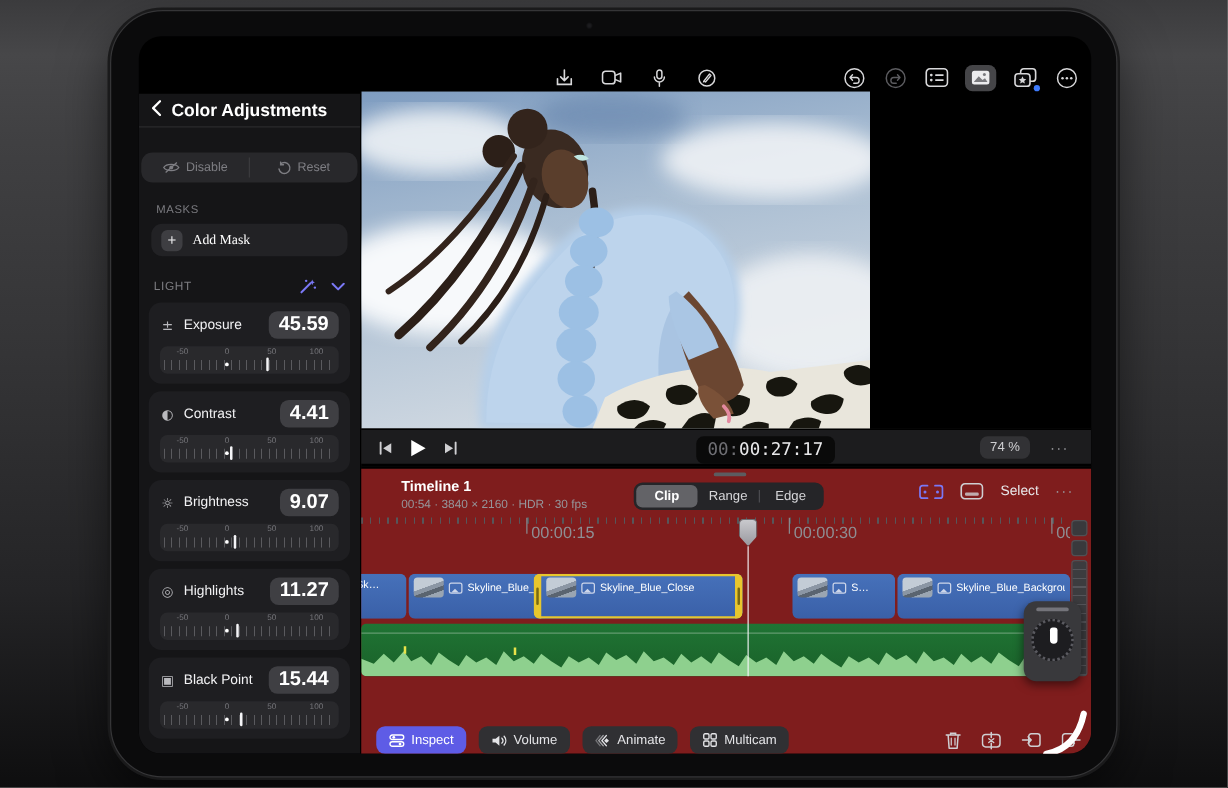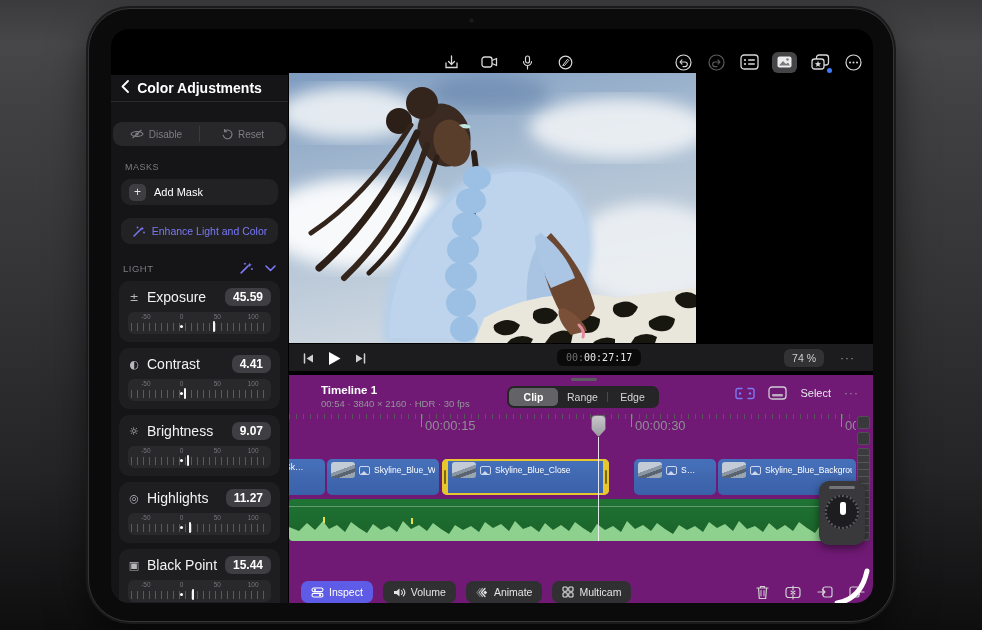--- a/index.html
+++ b/index.html
@@ -41,33 +41,33 @@
   .panel { position:absolute; left:0; top:46px; width:178px; height:528px; background:#151517; border-right:1px solid #000; overflow:hidden; }
   .panel-header { height:27px; border-bottom:1px solid #2a2a2c; position:relative; display:flex; align-items:center; justify-content:center; }
   .panel-header .back { position:absolute; left:10px; top:5px; }
   .panel-title { font-size:14px; font-weight:bold; color:#fff; }
   .pill-row { margin:20px 2px 0; height:24px; background:#28282b; border-radius:9px; display:flex; }
   .pill-btn { flex:1; display:flex; align-items:center; justify-content:center; gap:5px; color:#7e7e83; font-size:10px; }
   .pill-div { width:1px; background:#3a3a3d; margin:4px 0; }
   .sec-label { margin:16px 14px 0; font-size:9px; letter-spacing:.5px; color:#7c7c81; }
   .row-btn { margin:7px 10px 0; height:26px; background:#222225; border-radius:9px; display:flex; align-items:center; padding:0 8px; gap:8px; }
   .plus-box { width:17px; height:17px; background:#3e3e42; border-radius:5px; color:#e8e8ea; font-size:12px; display:flex; align-items:center; justify-content:center; }
-  .row-btn .lbl { font-size:11px; color:#fff; }
+  .row-btn .lbl { font-size:11px; color:#fff;font-family:Liberation Serif, serif; }
   .enhance { margin-top:13px; justify-content:center; gap:7px; }
   .enhance .lbl { color:#7a78f5; font-size:10.5px; }
   .light-row { margin:17px 12px 0; display:flex; align-items:center; }
   .light-row .lbl { font-size:9.5px; letter-spacing:.5px; color:#7c7c81; flex:1; }
   .light-row .icons { display:flex; gap:12px; align-items:center; }
 
   .slider-card { margin:6px 8px 0; background:#1e1e21; border-radius:10px; padding:7px 9px 8px; }
   .slider-card:first-of-type { margin-top:8px; }
   .sl-head { display:flex; align-items:center; gap:7px; }
   .sl-icon { width:12px; color:#b9b9bd; font-size:11px; text-align:center; font-family:"DejaVu Sans", sans-serif; }
-  .sl-name { flex:1; font-size:14px; color:#f2f2f4; }
-  .sl-value { background:#3f3f43; border-radius:7px; padding:2px 8px; font-size:12px; font-weight:bold; color:#fff; }
+  .sl-name { flex:1; font-size:11px; color:#f2f2f4; }
+  .sl-value { background:#3f3f43; border-radius:7px; padding:2px 8px; font-size:16px; font-weight:bold; color:#fff; }
   .sl-ruler { margin-top:6px; position:relative; height:22px; background:#29292c; border-radius:6px; overflow:hidden; }
   .sl-labels { position:absolute; left:0; right:0; top:1px; height:9px; }
   .sl-labels span { position:absolute; transform:translateX(-50%); font-size:6.5px; color:#76767b; }
   .sl-ticks { position:absolute; left:3px; right:3px; bottom:3px; height:8px;
     background:repeating-linear-gradient(90deg,#5a5a5e 0 1px,transparent 1px 6px); }
   .sl-dot { position:absolute; bottom:6px; left:37.5%; width:3px; height:3px; margin-left:-1.5px; border-radius:50%; background:#fff; }
   .sl-thumb { position:absolute; bottom:2px; width:2px; height:11px; margin-left:-1px; background:#f5f5f7; border-radius:1px; }
 
   
   .viewer { position:absolute; left:178px; top:44px; width:407px; height:270px; background:#111; overflow:hidden; }
@@ -90,28 +90,28 @@
       linear-gradient(180deg, rgba(255,255,255,.22), rgba(255,255,255,.08) 60%, rgba(255,255,255,.18));
     clip-path:polygon(0 14%,4% 4%,8% 12%,13% 2%,18% 10%,24% 0,29% 8%,35% 3%,40% 11%,46% 1%,52% 9%,58% 2%,63% 10%,69% 4%,75% 12%,81% 3%,87% 9%,93% 2%,100% 8%,100% 100%,0 100%);
   }
   .wave-base { position:absolute; left:2%; right:1%; top:85.7%; height:1px; background:rgba(255,255,255,.75); }
   .wave-edge { position:absolute; width:1px; background:rgba(255,255,255,.65); }
 
   
   .transport { position:absolute; left:178px; top:314px; width:584px; height:30px; background:#1c1c1e; border-top:1px solid #000; border-bottom:2px solid #000; }
   .tr-btns { position:absolute; left:14px; top:0; height:28px; display:flex; align-items:center; gap:14px; }
   .timecode { position:absolute; left:268px; top:5px; background:#0a0a0a; border-radius:6px; padding:3px 9px;
-    font-family:"DejaVu Sans Mono", monospace; font-size:10px; }
+    font-family:"DejaVu Sans Mono", monospace; font-size:14px; }
   .timecode .dim { color:#6f6f74; }
   .tr-right { position:absolute; right:18px; top:0; height:28px; display:flex; align-items:center; gap:16px; }
   .zoom-pill { background:#323235; border-radius:6px; padding:3px 8px; font-size:10.5px; color:#cfcfd2; }
   .dots { color:#9a9a9e; font-size:12px; letter-spacing:1px; }
 
   
-  .timeline { position:absolute; left:178px; top:346px; width:584px; height:228px; background:#701a75; }
+  .timeline { position:absolute; left:178px; top:346px; width:584px; height:228px; background:#7f1d1d; }
   .tl-handle { position:absolute; left:282px; top:3px; width:26px; height:3px; border-radius:2px; background:#5c5c60; }
   .tl-header { position:absolute; left:0; top:8px; width:100%; height:30px; }
   .tl-name { position:absolute; left:32px; top:1px; font-size:11.5px; font-weight:bold; color:#fff; }
   .tl-meta { position:absolute; left:32px; top:15px; font-size:9.5px; color:#95959a; }
   .seg { position:absolute; left:218px; top:3px; width:152px; height:22px; background:#252528; border-radius:7px; display:flex; align-items:center; padding:2px; }
   .seg-item { flex:1; height:18px; display:flex; align-items:center; justify-content:center; font-size:10.5px; color:#d6d6d9; border-radius:5px; }
   .seg-item.active { background:#636367; color:#fff; font-weight:bold; }
   .seg-sep { width:1px; height:10px; background:#4a4a4e; }
   .tl-tools { position:absolute; right:14px; top:3px; display:flex; align-items:center; gap:13px; }
   .select-lbl { font-size:11px; color:#e8e8ea; }
@@ -274,29 +274,20 @@
           <span>Reset</span>
         </div>
       </div>
 
       <div class="sec-label">MASKS</div>
       <div class="row-btn">
         <span class="plus-box">+</span>
         <span class="lbl">Add Mask</span>
       </div>
 
-      <div class="row-btn enhance">
-        <svg class="ic" width="13" height="13" viewBox="0 0 13 13">
-            <path d="M2 11 L8.5 4.5" stroke="#7a78f5" stroke-width="1.5" stroke-linecap="round"></path>
-            <path d="M10 1.5 L10.6 3 L12 3.6 L10.6 4.2 L10 5.7 L9.4 4.2 L8 3.6 L9.4 3 Z" fill="#7a78f5"></path>
-            <circle cx="5.5" cy="2.5" r="0.9" fill="#7a78f5"></circle>
-            <circle cx="12" cy="7.5" r="0.9" fill="#7a78f5"></circle>
-          </svg>
-        <span class="lbl">Enhance Light and Color</span>
-      </div>
 
       <div class="light-row">
         <span class="lbl">LIGHT</span>
         <span class="icons">
           <svg class="ic" width="14" height="14" viewBox="0 0 13 13">
               <path d="M2 11 L8.5 4.5" stroke="#7a78f5" stroke-width="1.5" stroke-linecap="round"></path>
               <path d="M10 1.5 L10.6 3 L12 3.6 L10.6 4.2 L10 5.7 L9.4 4.2 L8 3.6 L9.4 3 Z" fill="#7a78f5"></path>
               <circle cx="5.5" cy="2.5" r="0.9" fill="#7a78f5"></circle>
               <circle cx="12" cy="7.5" r="0.9" fill="#7a78f5"></circle>
             </svg>
@@ -550,21 +541,21 @@
               <span class="clip-label">Sk…</span>
             </div>
         </div>
         <div class="clip" style="left:38px; width:112px">
           <div class="clip-inner">
               <span class="thumb"></span>
               <span class="mini-pic"></span>
               <span class="clip-label">Skyline_Blue_Wide</span>
             </div>
         </div>
-        <div class="clip selected" style="left:153px; width:167px">
+        <div class="clip selected" style="left:138px; width:167px">
           <div class="clip-inner" style="padding-left:10px">
               <span class="thumb"></span>
               <span class="mini-pic"></span>
               <span class="clip-label">Skyline_Blue_Close</span>
             </div>
           <span class="trim l"></span>
           <span class="trim r"></span>
         </div>
         <div class="clip" style="left:345px; width:82px">
           <div class="clip-inner">

